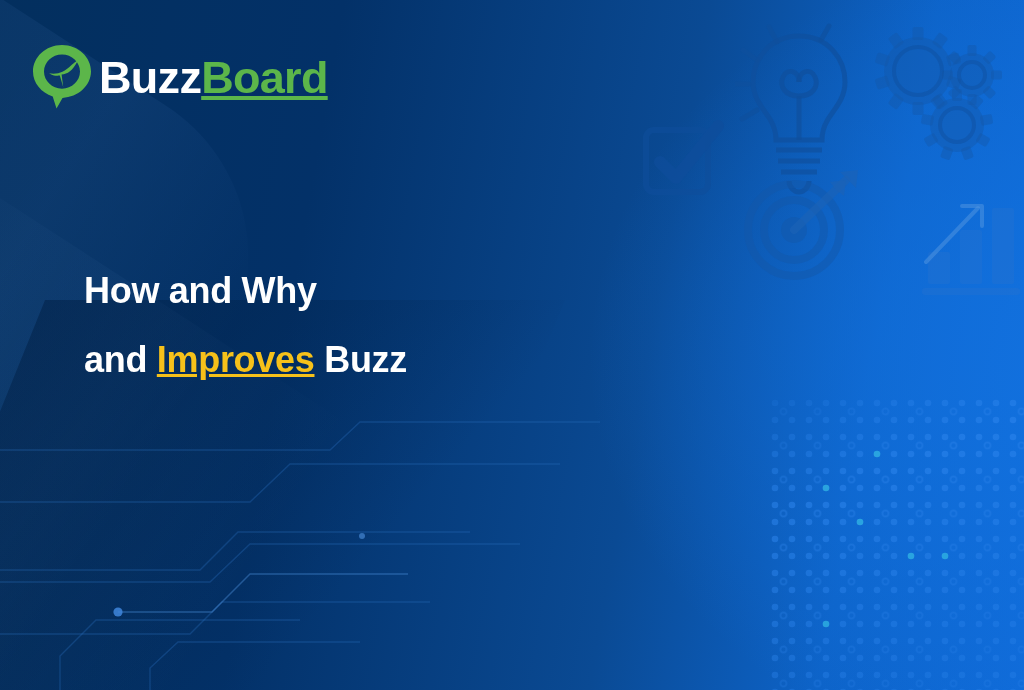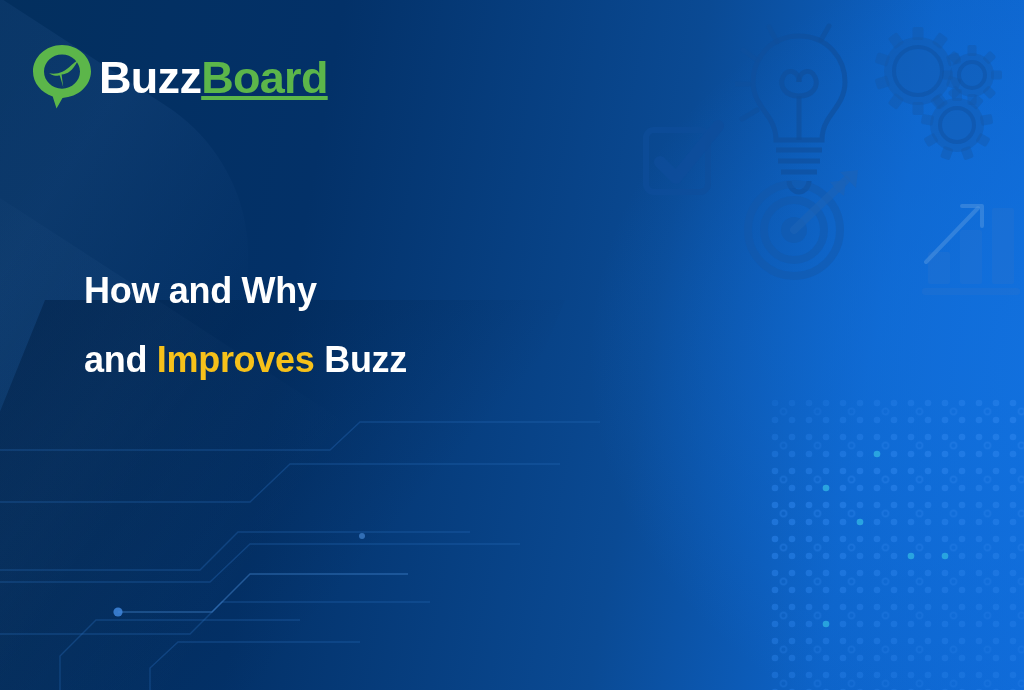--- a/index.html
+++ b/index.html
@@ -45,21 +45,21 @@
   }
   #logo .w1{color:#ffffff;}
   #logo .w2{color:#5cb64a;text-decoration:underline;}
 
   
   #headline{
     position:absolute;left:84px;top:232px;width:640px;
     font-size:36px;font-weight:bold;line-height:69px;
     color:#ffffff;letter-spacing:-.3px;
   }
-  #headline .hl{color:#f6c11a;}
+  #headline .hl{color:#f6c11a;text-decoration:underline;}
   #headline .line{display:block;white-space:nowrap;}
 
   
   .deco{position:absolute;pointer-events:none;}
   #ico-bulb{left:735px;top:22px;}
   #ico-check{left:640px;top:118px;}
   #ico-gears{left:872px;top:25px;}
   #ico-target{left:742px;top:168px;}
   #ico-growth{left:920px;top:190px;}
 

